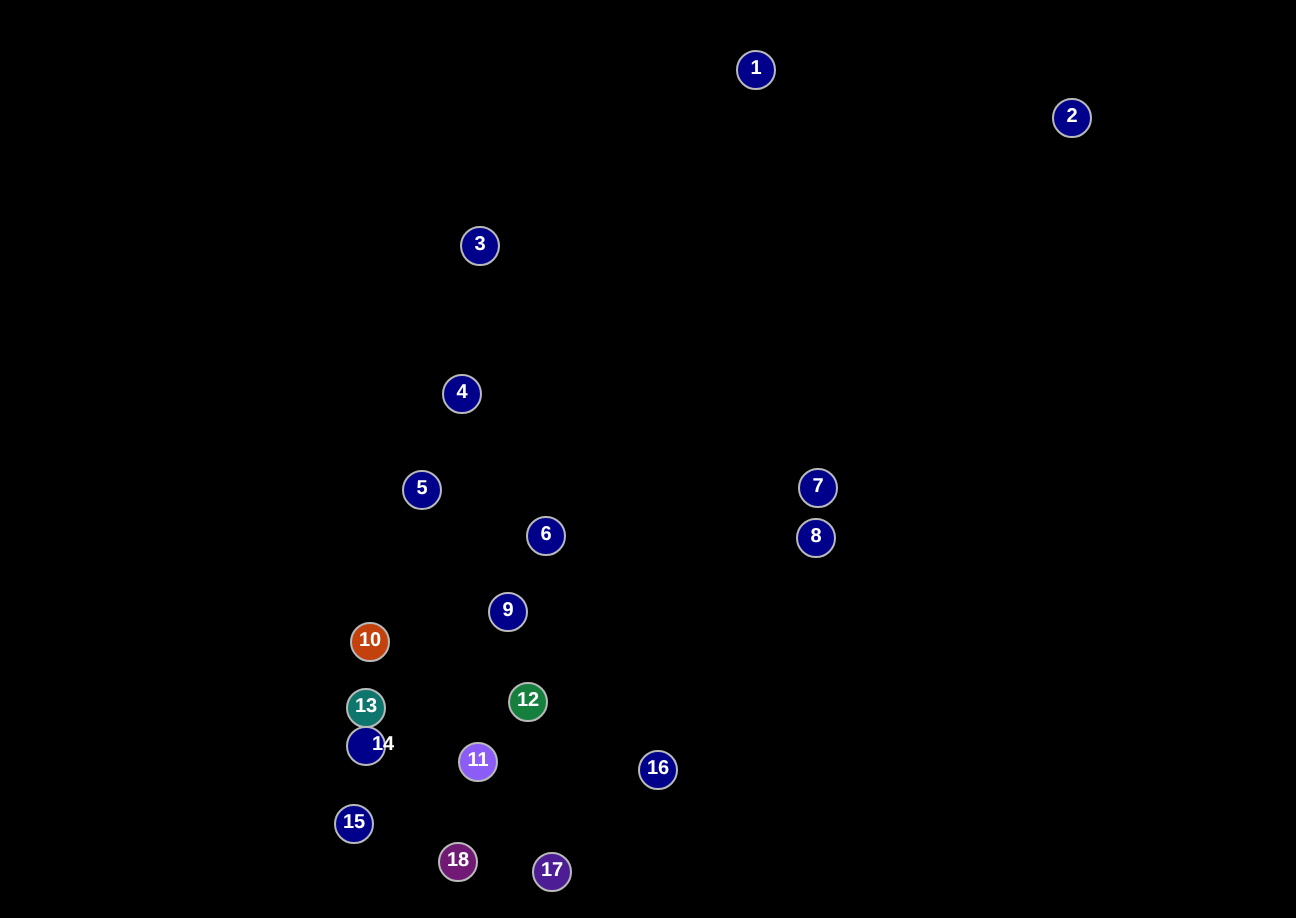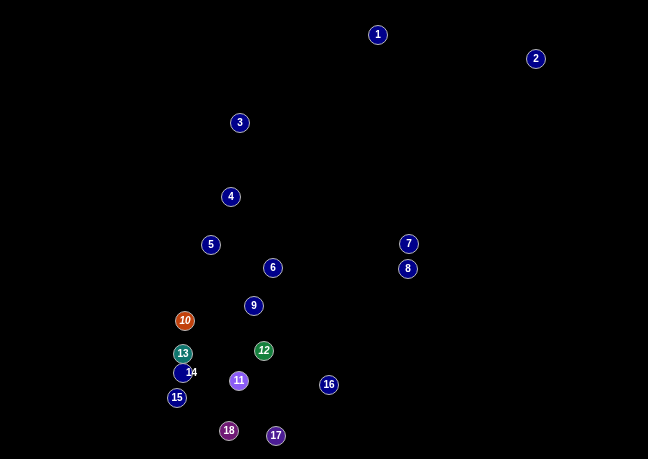--- a/index.html
+++ b/index.html
@@ -67,36 +67,36 @@
       </div>
       <div class="marker" style="left: 409px; top: 244px; background: rgb(0, 0, 139); border-color: rgb(185, 185, 185);">
         <span style="color: rgb(255, 255, 255);">7</span>
       </div>
       <div class="marker" style="left: 408px; top: 269px; background: rgb(0, 0, 139); border-color: rgb(185, 185, 185);">
         <span style="color: rgb(255, 255, 255);">8</span>
       </div>
       <div class="marker" style="left: 254px; top: 306px; background: rgb(0, 0, 139); border-color: rgb(185, 185, 185);">
         <span style="color: rgb(255, 255, 255);">9</span>
       </div>
-      <div class="marker" style="left: 185px; top: 321px; background: #c2410c; border-color: rgb(185, 185, 185); font-style: italic;">
+      <div class="marker" style="left: 185px; top: 321px; background: #c2410c; border-color: rgb(185, 185, 185);">
         <span style="color: rgb(255, 255, 255);">10</span>
       </div>
       <div class="marker" style="left: 239px; top: 337px; background: #8b5cf6; border-color: rgb(185, 185, 185); margin-top: 44px;">
         <span style="color: rgb(255, 255, 255);">11</span>
       </div>
-      <div class="marker" style="left: 264px; top: 351px; background: #15803d; border-color: rgb(185, 185, 185); font-style: italic;">
+      <div class="marker" style="left: 264px; top: 351px; background: #15803d; border-color: rgb(185, 185, 185);">
         <span style="color: rgb(255, 255, 255);">12</span>
       </div>
       <div class="marker" style="left: 183px; top: 354px; background: #0f766e; border-color: rgb(185, 185, 185);">
         <span style="color: rgb(255, 255, 255);">13</span>
       </div>
       <div class="marker" style="left: 183px; top: 373px; background: rgb(0, 0, 139); border-color: rgb(185, 185, 185);">
         <span style="color: rgb(255, 255, 255); margin-left: 17px;">14</span>
       </div>
-      <div class="marker" style="left: 177px; top: 398px; background: rgb(0, 0, 139); border-color: rgb(185, 185, 185);">
+      <div class="marker" style="left: 177px; top: 412px; background: rgb(0, 0, 139); border-color: rgb(185, 185, 185);">
         <span style="color: rgb(255, 255, 255);">15</span>
       </div>
       <div class="marker" style="left: 296px; top: 385px; background: rgb(0, 0, 139); border-color: rgb(185, 185, 185); margin-left: 33px;">
         <span style="color: rgb(255, 255, 255);">16</span>
       </div>
       <div class="marker" style="left: 276px; top: 436px; background: #4c1d95; border-color: rgb(185, 185, 185);">
         <span style="color: rgb(255, 255, 255);">17</span>
       </div>
       <div class="marker" style="left: 229px; top: 431px; background: #701a75; border-color: rgb(185, 185, 185);">
         <span style="color: rgb(255, 255, 255);">18</span>

